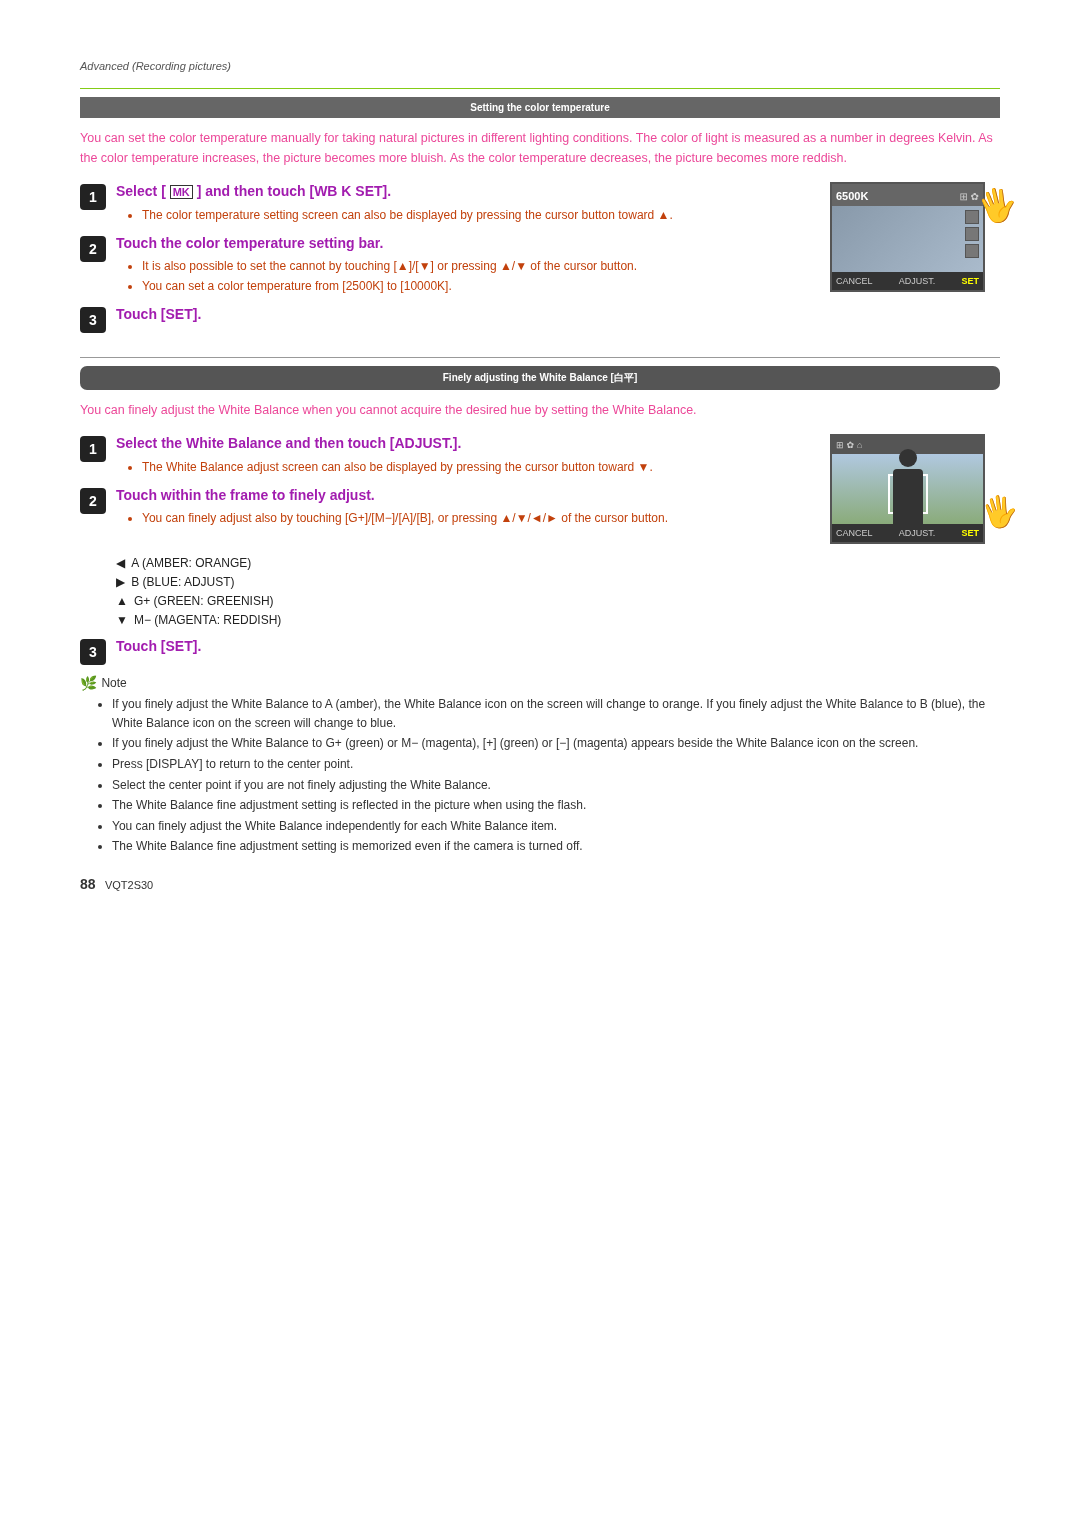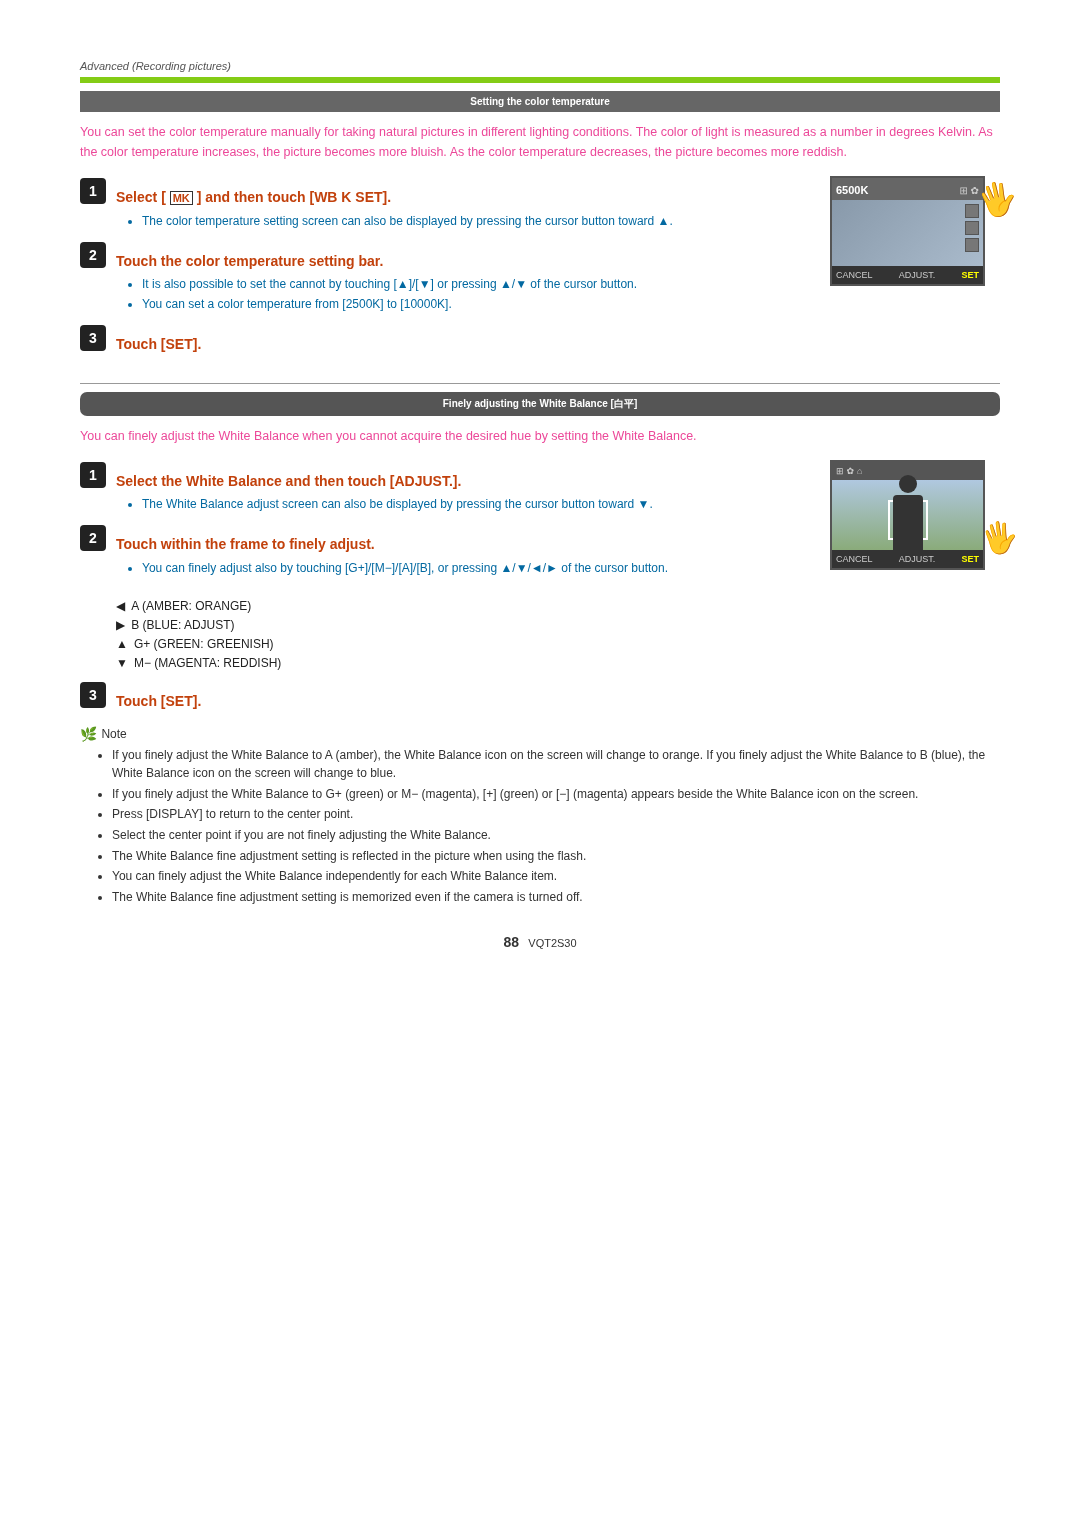--- a/index.html
+++ b/index.html
@@ -10,22 +10,22 @@
       color: #222;
       width: 1080px;
       min-height: 1526px;
       padding: 60px 80px 60px 80px;
     }
     .page-header {
       font-style: italic;
       font-size: 11px;
       color: #555;
       margin-bottom: 8px;
-      border-bottom: 6px solid #84cc16;
-      padding-bottom: 5px;
+      border-bottom: 1px solid #84cc16;
+      padding-bottom: 16px;
     }
     .section-title {
       background: #666;
       color: #fff;
       text-align: center;
       font-size: 10px;
       font-weight: bold;
       padding: 5px 10px;
       margin-bottom: 10px;
     }
@@ -58,28 +58,27 @@
       flex-shrink: 0;
       margin-right: 10px;
       margin-top: 2px;
     }
     .step-content {
       flex: 1;
     }
     .step-main {
       font-size: 14px;
       font-weight: bold;
-      color: #c2410c;
+      color: #a21caf;
       margin-bottom: 4px;
       line-height: 1.4;
-      margin-top: 12px;
     }
     .step-sub {
       font-size: 12px;
-      color: #0369a1;
+      color: #c2410c;
       line-height: 1.5;
       padding-left: 12px;
     }
     .step-sub li {
       list-style: disc;
       margin-left: 14px;
       margin-bottom: 2px;
     }
     .step-sub ul {
       margin: 0;
@@ -236,24 +235,23 @@
       font-size: 12px;
       line-height: 1.55;
       color: #333;
     }
     .note-text li {
       list-style: disc;
       margin-left: 16px;
       margin-bottom: 2px;
     }
     .page-footer {
-      margin-top: 28px;
+      margin-top: 20px;
       font-size: 12px;
       color: #333;
-      text-align: center;
     }
     .page-number {
       font-weight: bold;
       font-size: 14px;
     }
     .bullet-list {
       padding-left: 0;
       margin: 0;
     }
     .arrow-item {

